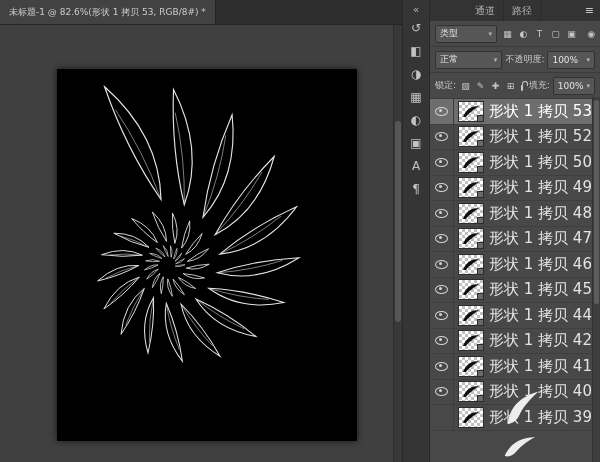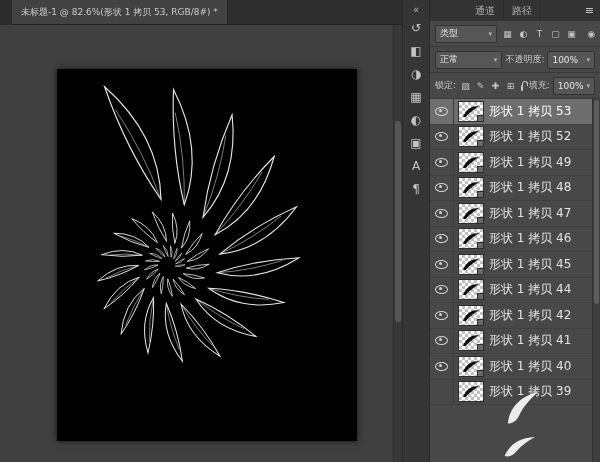--- a/index.html
+++ b/index.html
@@ -1,20 +1,20 @@
 <!DOCTYPE html>
 <html><head>
 <meta charset="utf-8">
 <style>
   html,body{margin:0;padding:0;background:#2b2b2b;}
   body{width:600px;height:462px;overflow:hidden;font-family:"DejaVu Sans",sans-serif;-webkit-font-smoothing:antialiased;}
   .app{display:flex;width:600px;height:462px;}
   
   .left{flex:1;min-width:0;display:flex;flex-direction:column;}
-  .tabbar{height:24px;background:#2e2e2e;border-bottom:1px solid #232323;display:flex;align-items:stretch;margin-left:12px;}
+  .tabbar{height:24px;background:#2e2e2e;border-bottom:1px solid #232323;display:flex;align-items:stretch;}
   .doc-tab{background:#424242;border-right:1px solid #232323;padding:0 9px;display:flex;align-items:center;max-width:260px;}
   .doc-tab span{font-size:9px;color:#cccccc;white-space:nowrap;overflow:hidden;text-overflow:ellipsis;}
   .workspace{flex:1;position:relative;background:#404040;}
   .canvas{position:absolute;left:57px;top:44px;width:300px;height:372px;background:#000;box-shadow:0 0 7px rgba(0,0,0,.65);}
   .canvas svg{display:block;}
   .vscroll{position:absolute;right:0;top:0;bottom:0;width:8px;background:#383838;border-left:1px solid #2c2c2c;}
   .vthumb{position:absolute;left:1px;right:1px;top:22%;height:46%;background:#565656;border-radius:3px;}
   
   .dock{width:26px;background:#353535;border-left:1px solid #282828;display:flex;flex-direction:column;align-items:center;padding-top:3px;}
   .dock-collapse{color:#b8b8b8;font-size:10px;height:13px;line-height:13px;cursor:pointer;}
@@ -46,21 +46,21 @@
   .eye-cell{width:23px;align-self:stretch;display:flex;align-items:center;justify-content:center;border-right:1px solid #3d3d3d;}
   .eye{width:11px;height:7px;border:1px solid #d4d4d4;border-radius:50%;position:relative;}
   .eye::after{content:"";position:absolute;width:3px;height:3px;border-radius:50%;background:#d4d4d4;left:3px;top:1px;}
   .thumb{width:24px;height:19px;margin:0 6px 0 5px;position:relative;outline:1px solid #2c2c2c;
     background-color:#ffffff;
     background-image:linear-gradient(45deg,#c0c0c0 25%,transparent 25%,transparent 75%,#c0c0c0 75%),
                      linear-gradient(45deg,#c0c0c0 25%,transparent 25%,transparent 75%,#c0c0c0 75%);
     background-size:6px 6px;background-position:0 0,3px 3px;}
   .thumb svg{position:absolute;left:0;top:0;}
   .badge{position:absolute;right:-1px;bottom:-1px;width:7px;height:7px;background:#696969;border:1px solid #2c2c2c;box-sizing:border-box;}
-  .layer-label{font-size:12px;color:#e3e3e3;white-space:nowrap;}
+  .layer-label{font-size:15px;color:#e3e3e3;white-space:nowrap;}
   .layer-row.selected .layer-label{color:#ffffff;}
   .panel-scroll{position:absolute;right:0;top:97px;bottom:0;width:7px;background:#3e3e3e;border-left:1px solid #313131;}
   .pthumb{position:absolute;left:1px;right:1px;top:3px;height:56%;background:#5d5d5d;border-radius:3px;}
   .stray{position:absolute;pointer-events:none;}
   .stray.f1{right:58px;bottom:34px;width:38px;height:40px;}
   .stray.f2{right:64px;bottom:-2px;width:32px;height:36px;transform:rotate(16deg);}
 </style>
 </head>
 <body>
 
@@ -230,20 +230,32 @@
         <div class="layer-row">
      <span class="eye-cell">
             <span class="eye"></span>
           </span>
      <span class="thumb">
        <svg width="24" height="19" viewBox="0 0 24 19">
               <path d="M4 15 C7 7 13 4 20 4 C14 8 9 12 7 15 Z" fill="#0e0e0e"></path>
             </svg>
        <span class="badge"></span>
      </span>
+     <span class="layer-label">形状 1 拷贝 50</span>
+   </div>
+        <div class="layer-row">
+     <span class="eye-cell">
+            <span class="eye"></span>
+          </span>
+     <span class="thumb">
+       <svg width="24" height="19" viewBox="0 0 24 19">
+              <path d="M4 15 C7 7 13 4 20 4 C14 8 9 12 7 15 Z" fill="#0e0e0e"></path>
+            </svg>
+       <span class="badge"></span>
+     </span>
      <span class="layer-label">形状 1 拷贝 49</span>
    </div>
         <div class="layer-row">
      <span class="eye-cell">
             <span class="eye"></span>
           </span>
      <span class="thumb">
        <svg width="24" height="19" viewBox="0 0 24 19">
               <path d="M4 15 C7 7 13 4 20 4 C14 8 9 12 7 15 Z" fill="#0e0e0e"></path>
             </svg>

